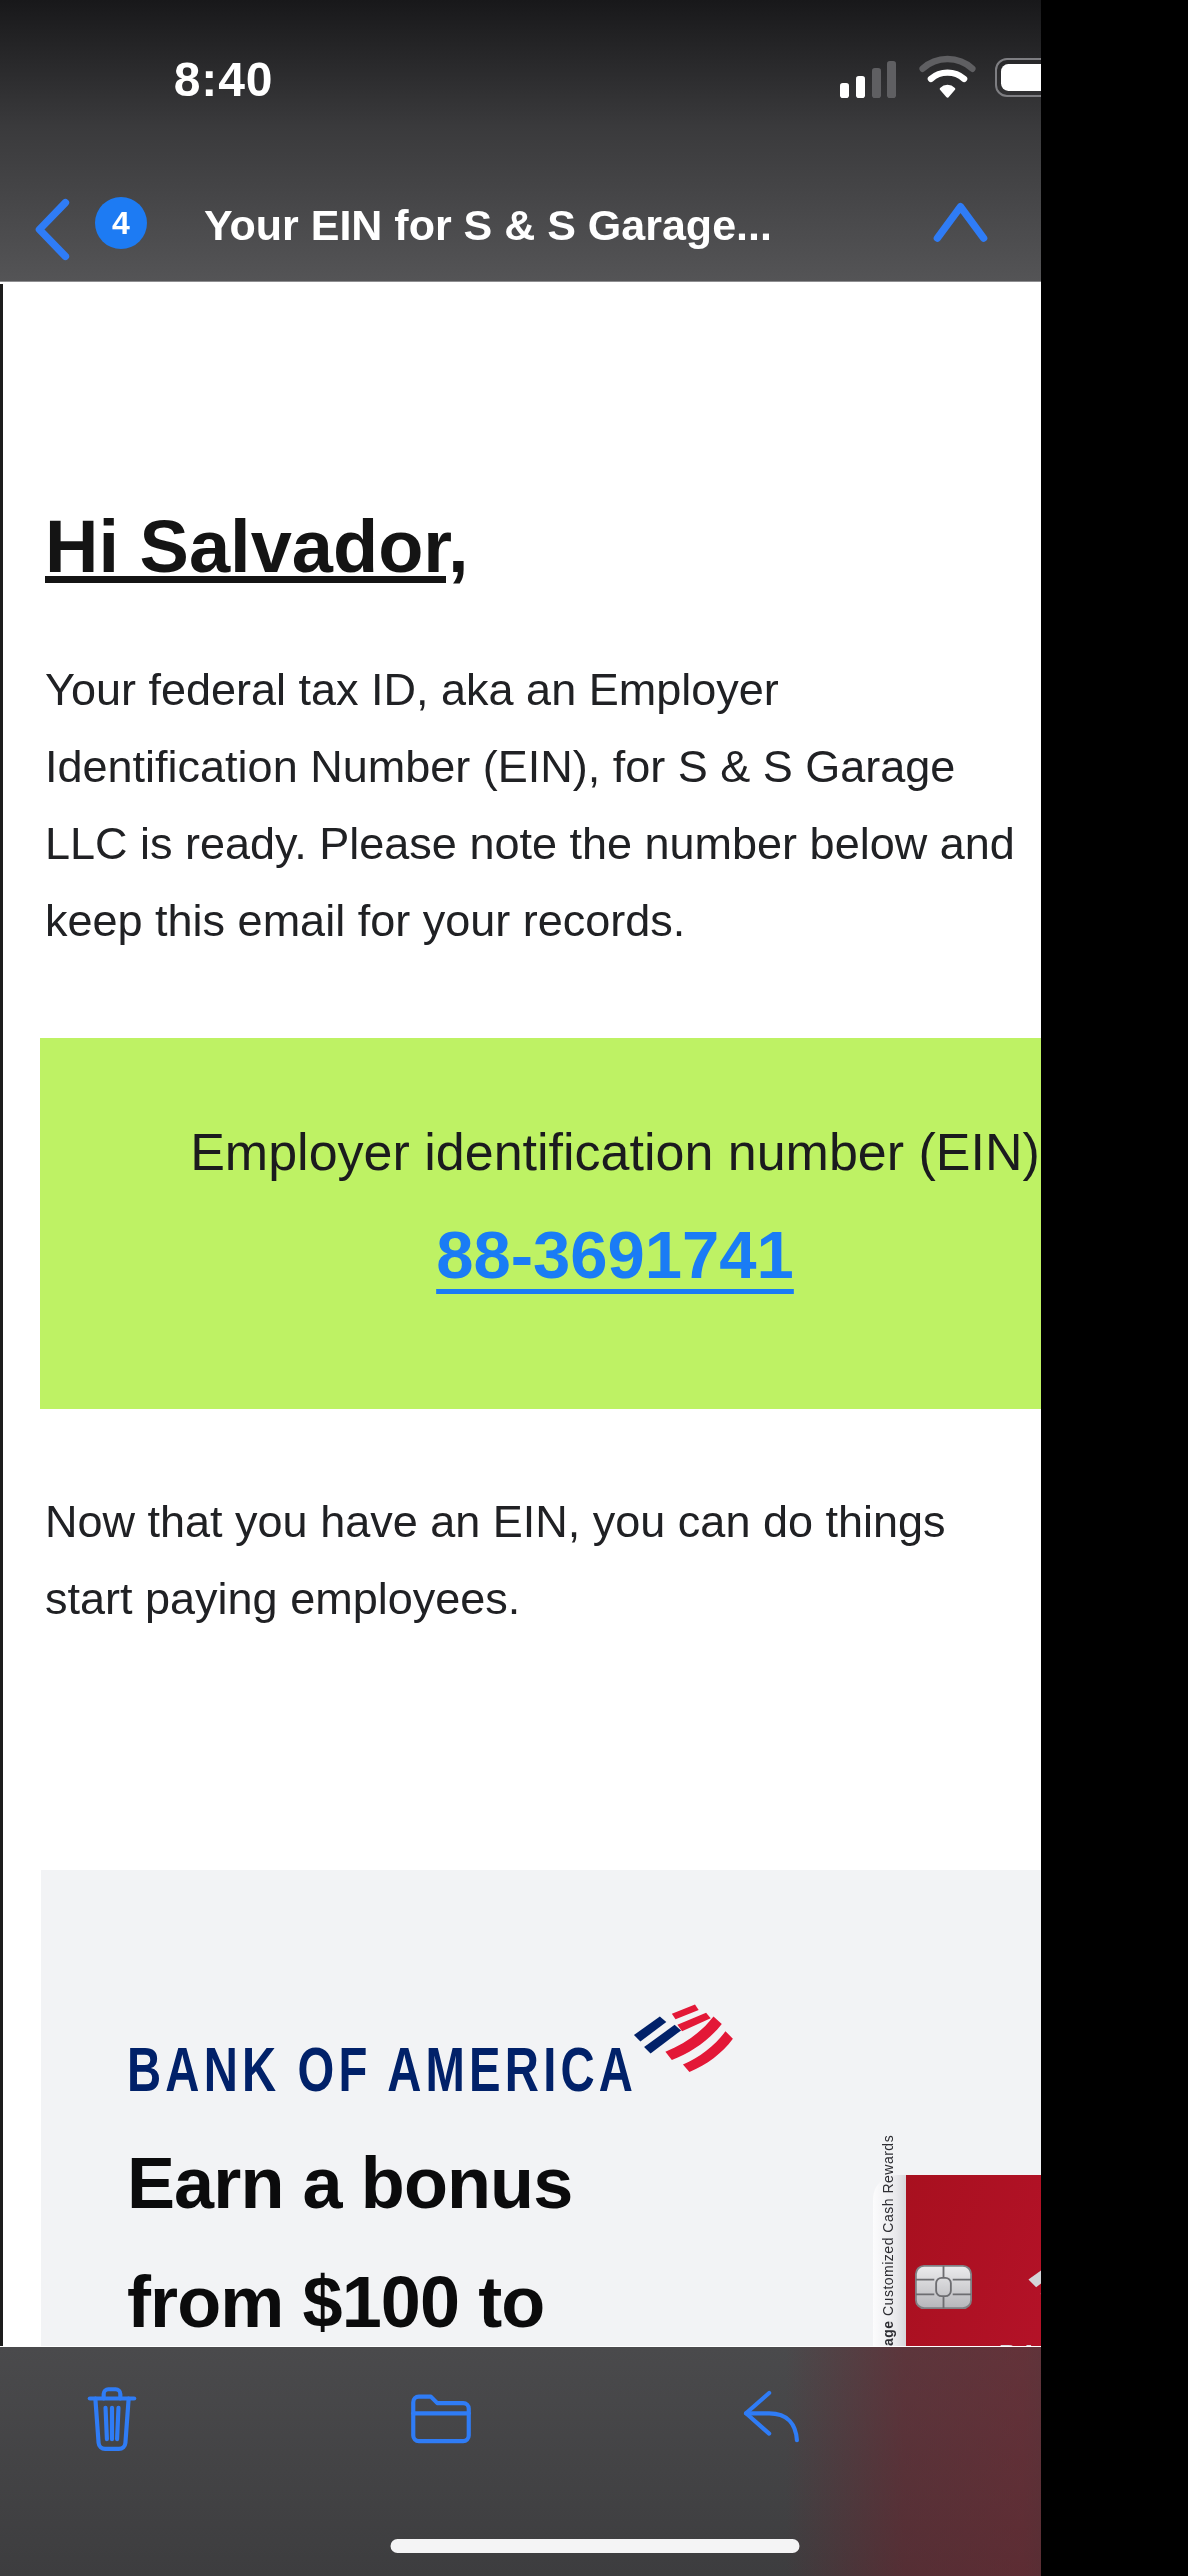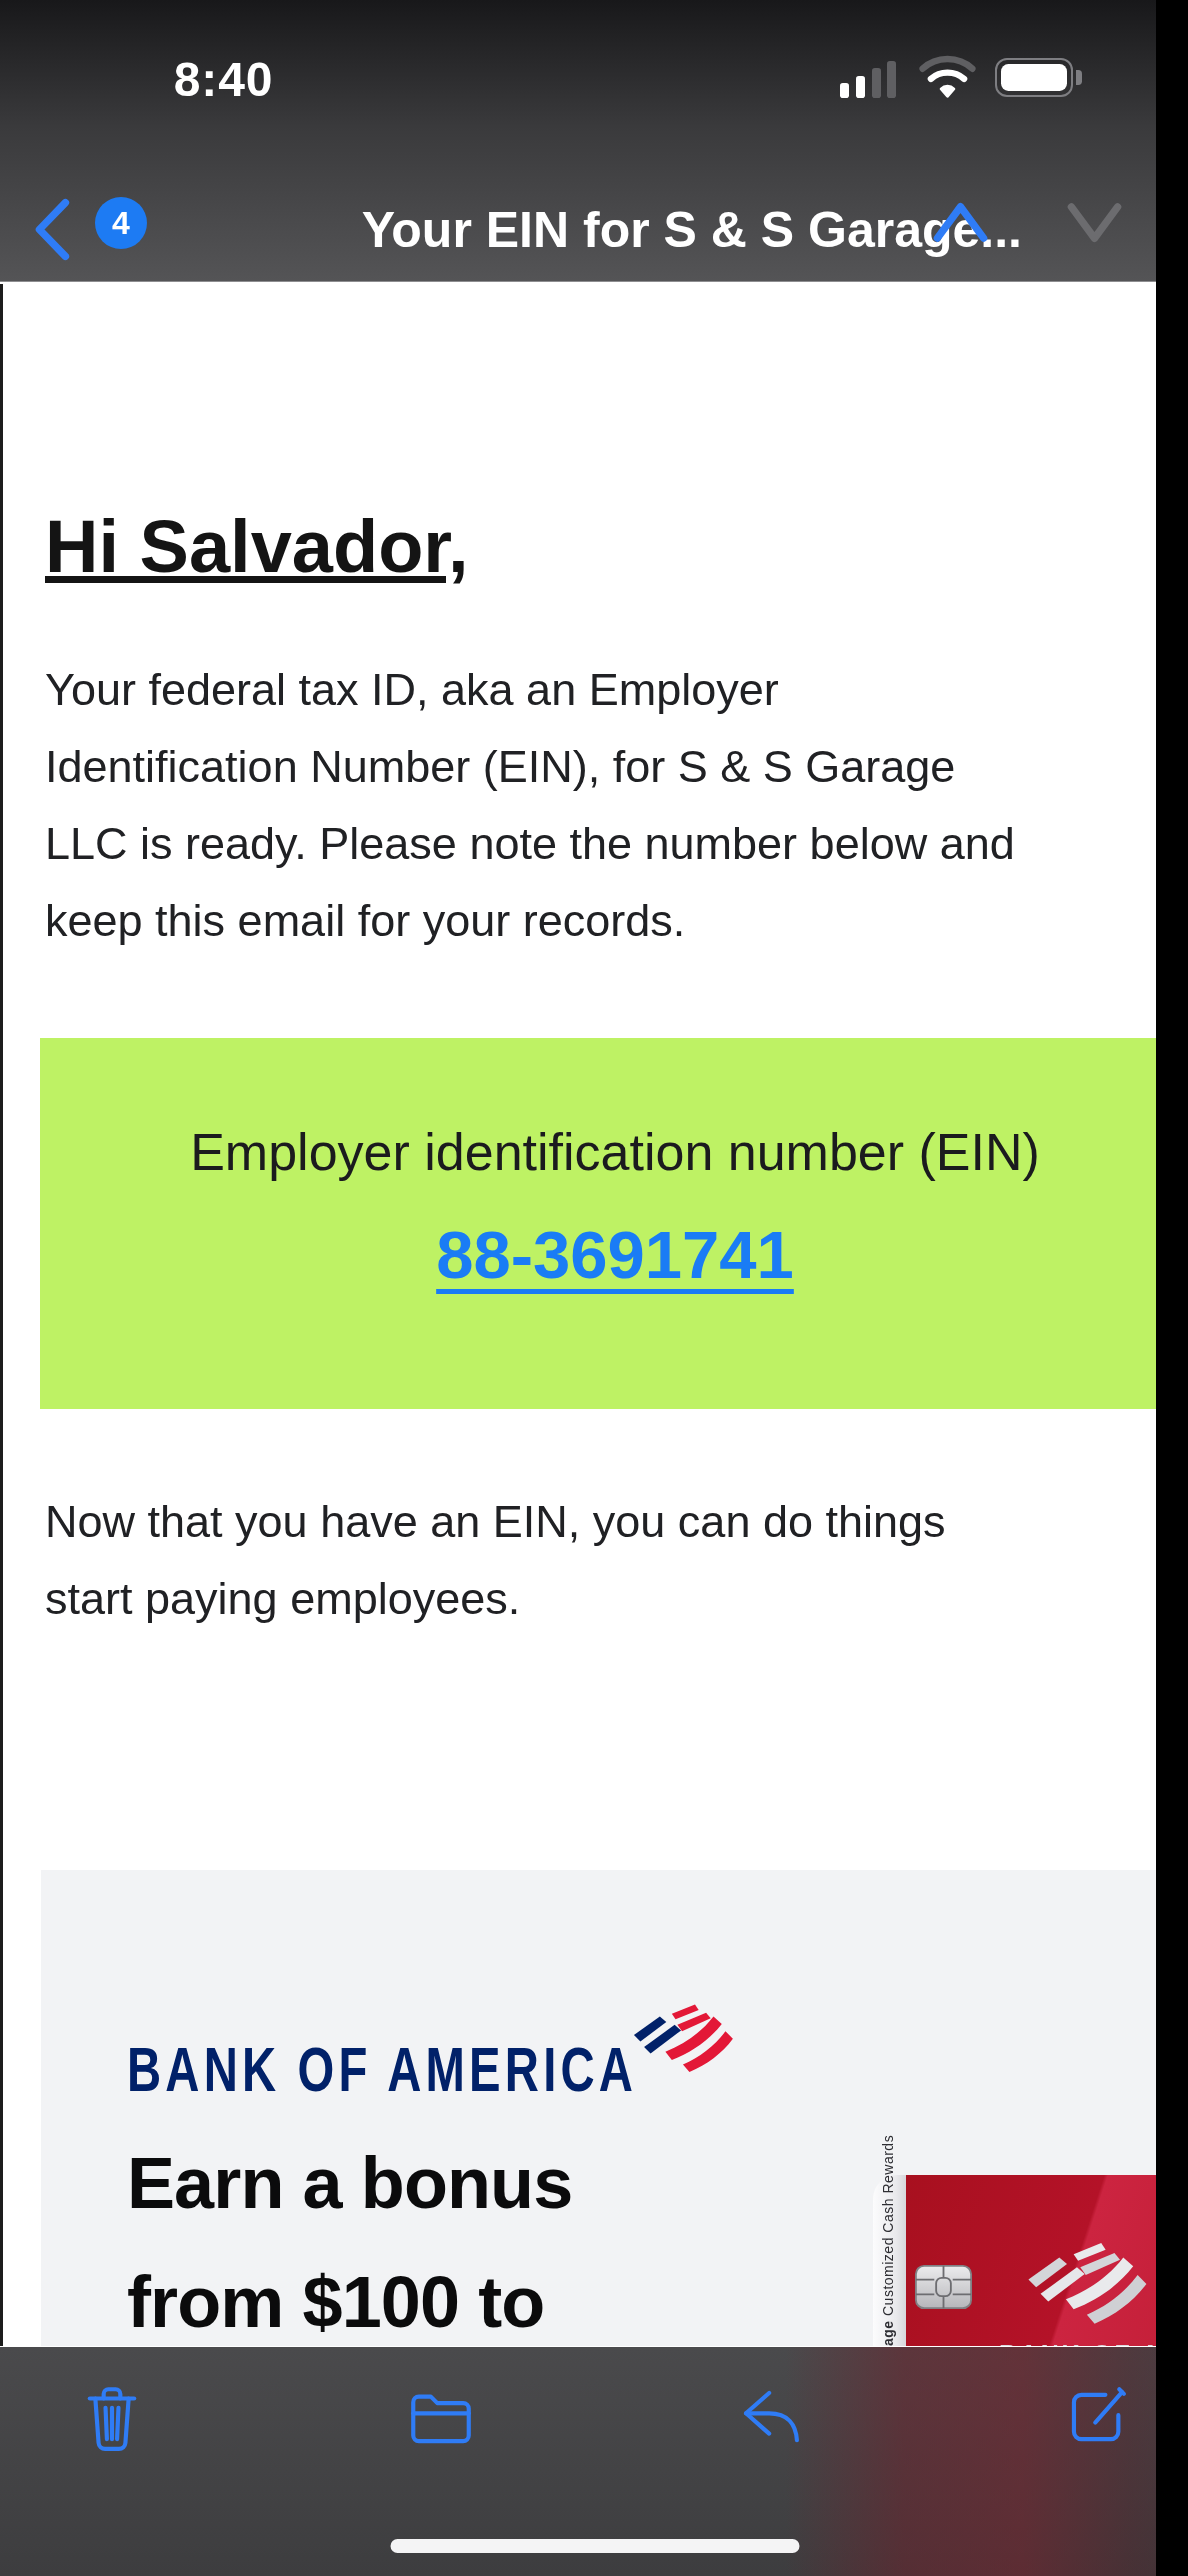--- a/index.html
+++ b/index.html
@@ -1,18 +1,18 @@
 <!DOCTYPE html>
 <html style="font-size:15px"><head>
 <meta charset="utf-8">
 <style>
   html,body{margin:0;padding:0;background:#000;}
   *{box-sizing:border-box;}
   #phone{
-    position:relative;width:1156px;height:2576px;overflow:hidden;
+    position:relative;width:1041px;height:2576px;overflow:hidden;
     background:#ffffff;font-family:"Liberation Sans",sans-serif;
     -webkit-font-smoothing:antialiased;
   }
   
   .header{
     position:absolute;left:0;top:0;width:1189px;height:282px;
     background:linear-gradient(180deg,#18181a 0%,#3a3a3c 45%,#545456 100%);
     border-bottom:1.9px solid #8e8e90;z-index:40;
   }
   .time{
@@ -30,22 +30,22 @@
   .battery .shell{position:absolute;inset:0;border:2.8px solid #7e7e82;border-radius:12px;}
   .battery .fill{position:absolute;left:5.6px;top:5.6px;right:5.6px;bottom:5.6px;background:#fff;border-radius:7.4px;}
   .battery .nub{position:absolute;right:-9.3px;top:12px;width:6.5px;height:15px;background:#7e7e82;border-radius:0 3.7px 3.7px 0;}
   .back-btn{position:absolute;left:32px;top:197px;width:39px;height:65px;cursor:pointer;}
   .badge{
     position:absolute;left:95px;top:197px;width:52px;height:52px;border-radius:50%;
     background:#1d7bf3;color:#fff;font-size:32px;font-weight:600;
     display:flex;align-items:center;justify-content:center;cursor:pointer;
   }
   .nav-title{
-    position:absolute;left:204px;right:167px;top:201px;text-align:right;
-    color:#fff;font-size:50px;font-weight:600;white-space:nowrap;overflow:hidden;
+    position:absolute;left:204px;right:167px;top:201px;text-align:left;
+    color:#fff;font-size:43px;font-weight:600;white-space:nowrap;overflow:hidden;
   }
   .chev-up{position:absolute;left:930px;top:199px;cursor:pointer;}
   .chev-down{position:absolute;left:1064px;top:201px;cursor:pointer;}
   
   .content{
     position:absolute;left:0;top:284px;width:1189px;height:2062px;
     background:#fff;overflow:hidden;z-index:10;
   }
   .edge-line{position:absolute;left:0;top:0;bottom:0;width:2.8px;background:#1c1c1c;z-index:30;}
   .greeting{position:absolute;left:45px;top:220px;font-size:74px;font-weight:700;color:#141414;text-decoration:underline;}

